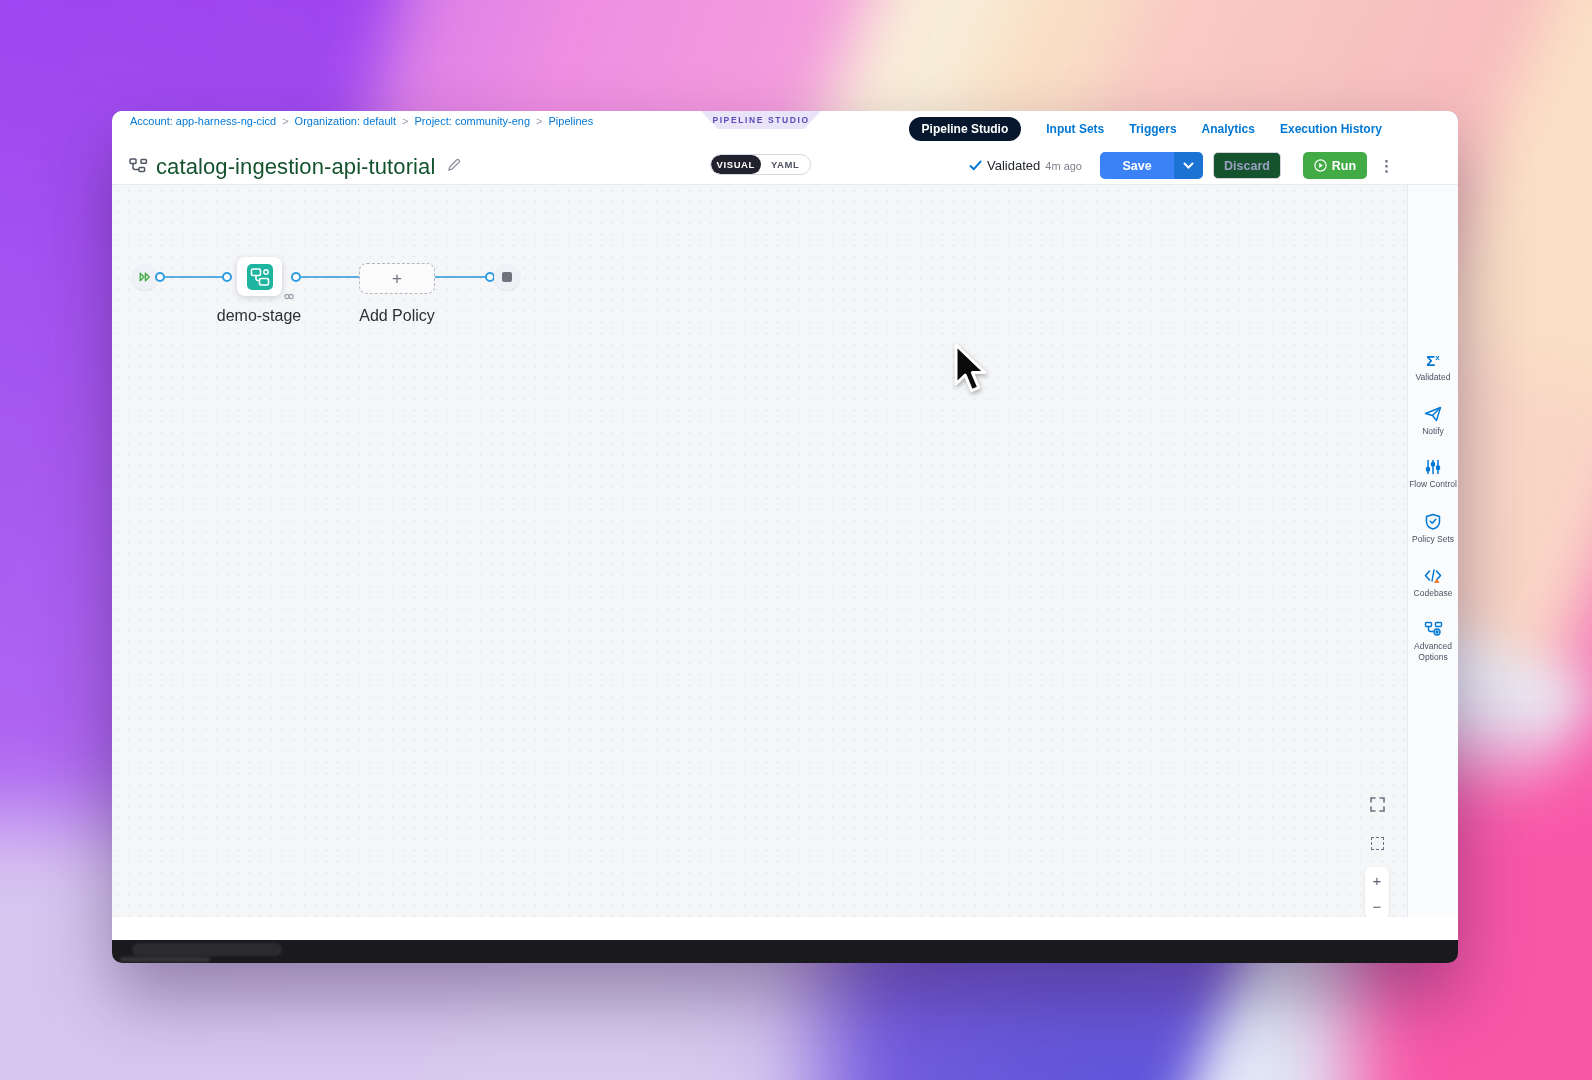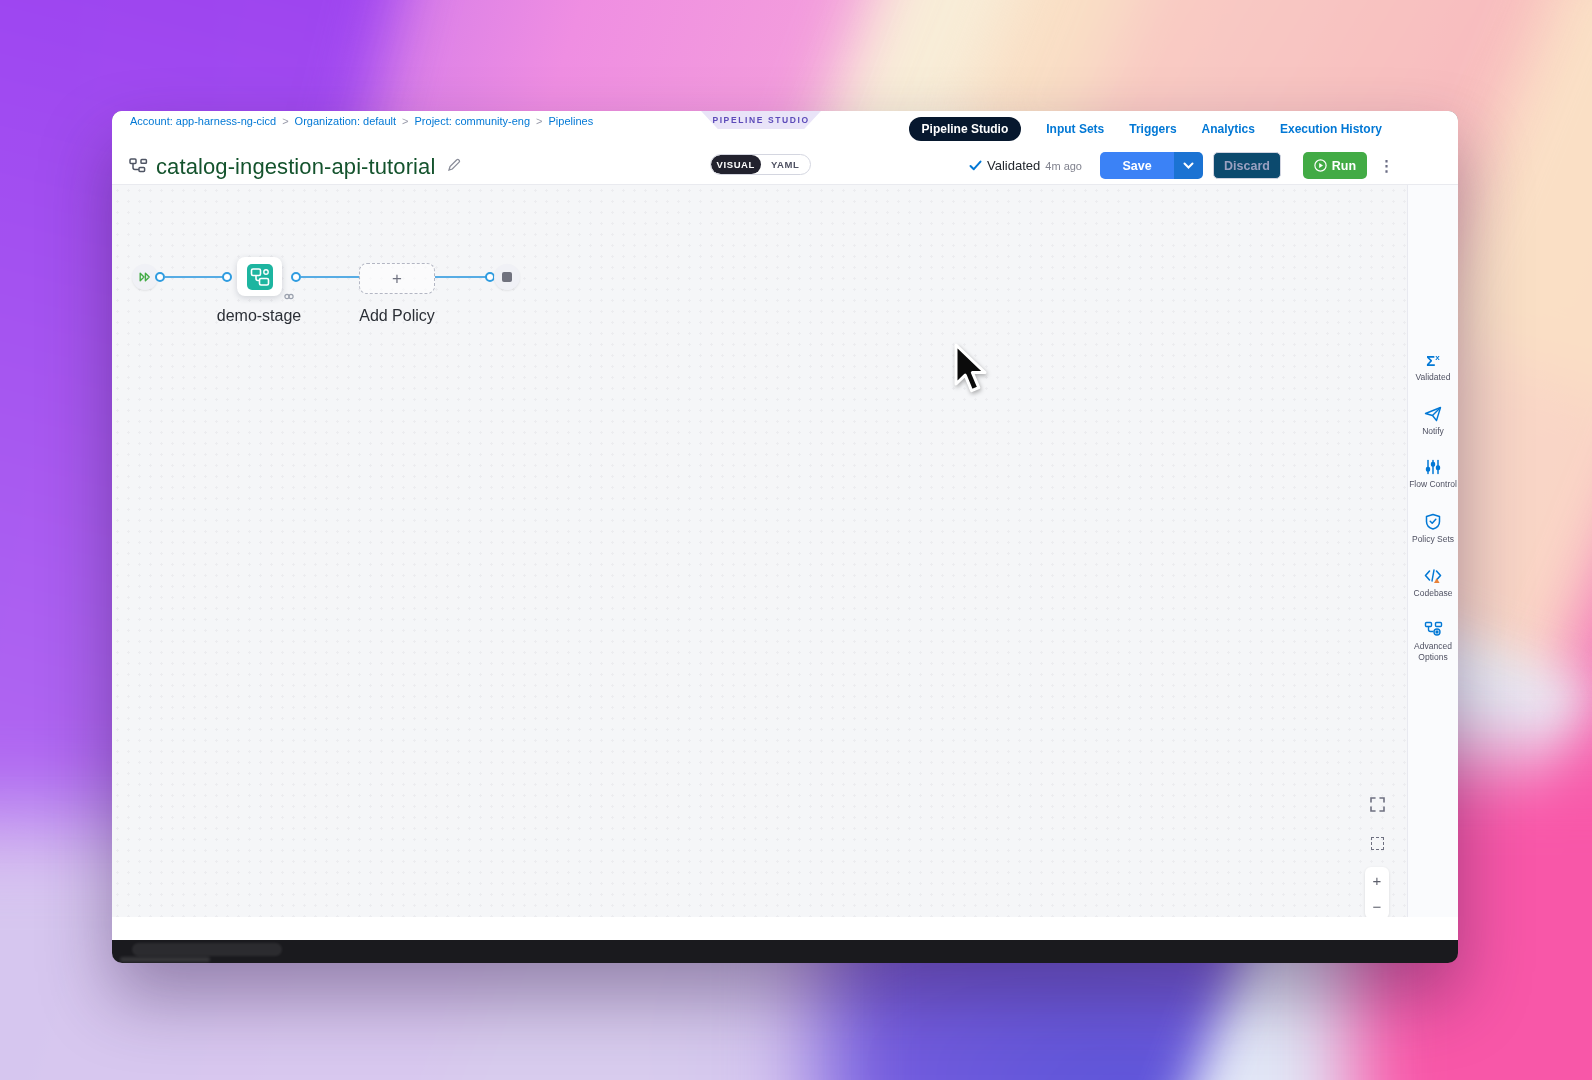--- a/index.html
+++ b/index.html
@@ -46,21 +46,21 @@
   .seg { flex:1; height:100%; display:flex; align-items:center; justify-content:center; font-size:9.5px; font-weight:bold; letter-spacing:.6px; color:#4f5162; cursor:pointer; }
   .seg.active { background:#22222e; color:#fff; border-radius:11px; }
   .actions { position:absolute; right:64px; top:7px; display:flex; align-items:center; gap:10px; height:27px; }
   .validated { display:flex; align-items:center; gap:5px; margin-right:8px; }
   .validated-label { font-size:13px; font-weight:normal; color:#22272d; }
   .validated-time { font-size:11px; color:#80828e; }
   .btn { height:27px; display:flex; align-items:center; justify-content:center; font-size:12.5px; font-weight:600; border-radius:5px; cursor:pointer; }
   .save-split { display:flex; height:27px; }
   .btn-save { width:74px; background:#3b82f6; color:#fff; border-radius:5px 0 0 5px;text-align:right; }
   .btn-save-caret { width:29px; background:#1b73d3; border-radius:0 5px 5px 0; display:flex; align-items:center; justify-content:center; cursor:pointer; }
-  .btn-discard { width:68px; background:#0c4a6e; border:1px solid #d2d4e0; color:#9aa0c0; }
+  .btn-discard { width:68px; background:#14532d; border:1px solid #d2d4e0; color:#9aa0c0; }
   .btn-run { width:64px; background:#42ab45; color:#fff; gap:5px;margin-left:12px; }
   .dots-menu { font-size:15px; color:#6b6d85; font-weight:bold; letter-spacing:0; margin-left:2px; cursor:pointer; line-height:1; }
 
   
   .canvas { position:absolute; left:0; top:74px; right:51px; bottom:23px; background:#f5f6f8; overflow:hidden;
     background-image:radial-gradient(rgba(70,80,100,.055) 1px, transparent 1.1px); background-size:11px 11px; }
 
   .node-circle { position:absolute; width:26px; height:26px; border-radius:50%; background:#f0f1f6; box-shadow:0 1px 2px rgba(0,0,0,.08); display:flex; align-items:center; justify-content:center; cursor:pointer; }
   .port { position:absolute; width:10px; height:10px; border-radius:50%; background:#fff; border:2px solid #2f9ce0; cursor:pointer; }
   .edge { position:absolute; height:2px; background:#57ace4; }

